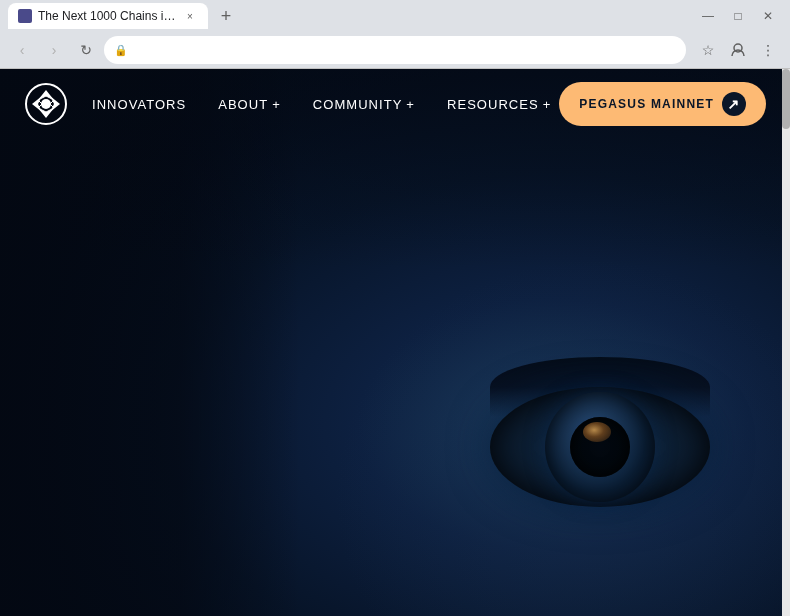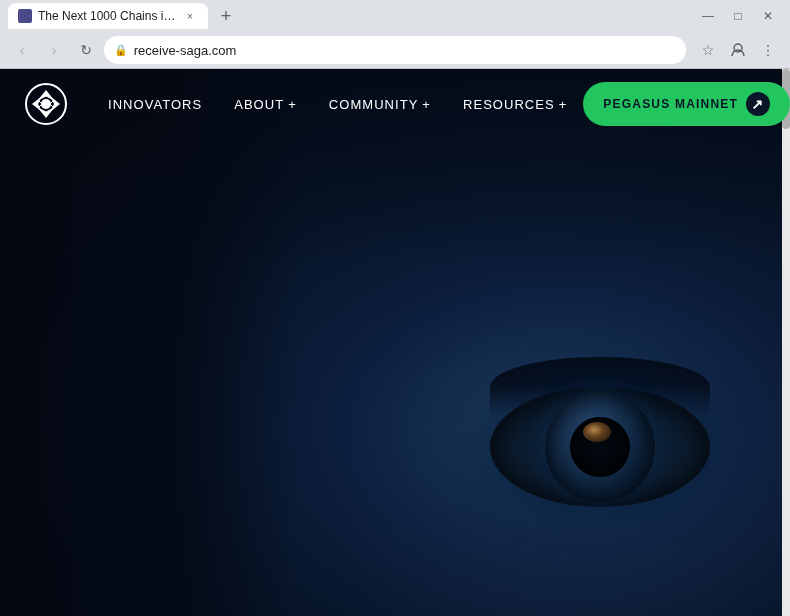--- a/index.html
+++ b/index.html
@@ -273,21 +273,21 @@
     .navbar {
       position: absolute;
       top: 0;
       left: 0;
       right: 0;
       height: 70px;
       display: flex;
       align-items: center;
       padding: 4px 24px;
       z-index: 10;
-      gap: 16px;
+      gap: 0;
     }
 
     .logo {
       width: 44px;
       height: 44px;
       margin-right: 24px;
       flex-shrink: 0;
     }
 
     .logo svg {
@@ -323,21 +323,21 @@
       letter-spacing: 0.08em;
       text-transform: uppercase;
       cursor: pointer;
       white-space: nowrap;
     }
 
     .cta-button {
       display: flex;
       align-items: center;
       gap: 8px;
-      background: #22c55e;
+      background: #fdba74;
       color: #0a1628;
       border: none;
       border-radius: 24px;
       padding: 10px 20px;
       font-size: 12px;
       font-weight: 700;
       letter-spacing: 0.1em;
       text-transform: uppercase;
       cursor: pointer;
       white-space: nowrap;
@@ -392,21 +392,20 @@
       <div class="win-btn">✕</div>
     </div>
   </div>
 
   <div class="address-bar">
     <div class="nav-btn disabled">‹</div>
     <div class="nav-btn disabled">›</div>
     <div class="nav-btn">↻</div>
     <div class="address-input-wrap">
       <span class="lock-icon">🔒</span>
-      <span class="address-text">receive-saga.com</span>
     </div>
     <div class="toolbar-icons">
       <div class="toolbar-icon-btn">☆</div>
       <div class="toolbar-icon-btn">
         <svg width="16" height="16" viewBox="0 0 16 16">
           <circle cx="8" cy="6" r="4" fill="none" stroke="#606060" stroke-width="1.5"></circle>
           <path d="M2 14c0-3.3 2.7-6 6-6s6 2.7 6 6" fill="none" stroke="#606060" stroke-width="1.5"></path>
         </svg>
       </div>
       <div class="toolbar-icon-btn">⋮</div>

